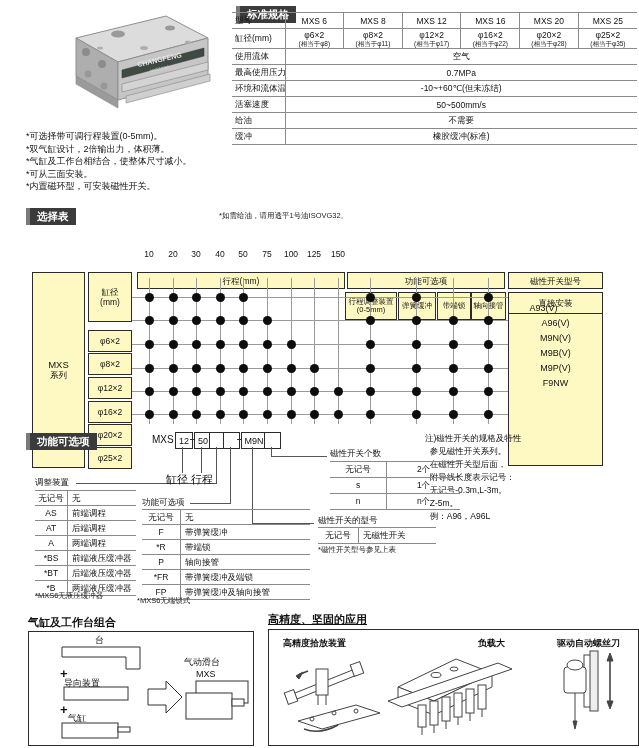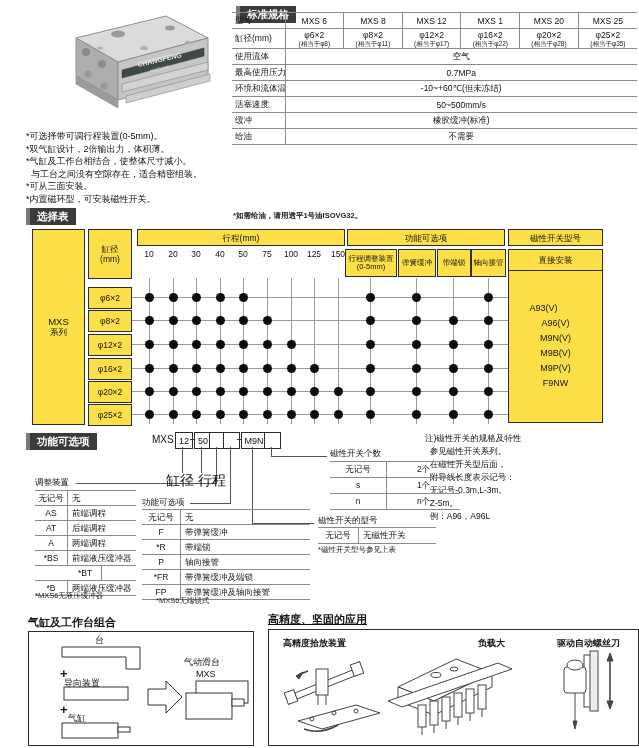--- a/index.html
+++ b/index.html
@@ -12,22 +12,22 @@
   
   #spec-table{position:absolute;left:232px;top:12px;width:405px;border-collapse:collapse;table-layout:fixed;}
   #spec-table td{border-top:1px solid #8a8a8a;font-size:8.5px;padding:1px 2px;text-align:center;
                  vertical-align:middle;height:13px;overflow:hidden;white-space:nowrap;}
   #spec-table tr:last-child td{border-bottom:1px solid #8a8a8a;}
   #spec-table td.lbl{text-align:left;padding-left:3px;}
   #spec-table td.vl{border-left:1px solid #8a8a8a;}
   #spec-table .sub{display:block;font-size:6.5px;line-height:7px;color:#222;}
   .footnote{position:absolute;font-size:7.5px;color:#222;white-space:nowrap;}
   
-  .mbox{position:absolute;border:1px solid #2b2b2b;background:#fde047;display:flex;
-        align-items:center;justify-content:center;text-align:center;font-size:8.5px;line-height:10px;}
+  .mbox{position:absolute;border:1px solid #2b2b2b;background:#fef9c3;display:flex;
+        align-items:center;justify-content:center;text-align:center;font-size:8.5px;line-height:10px;margin-top:43px;}
   .gline{position:absolute;background:#9a9a9a;}
   .dot{position:absolute;width:9px;height:9px;border-radius:50%;background:#0d0d0d;}
   .cnum{position:absolute;width:26px;text-align:center;font-size:8.5px;}
   .swmodel{position:absolute;width:95px;text-align:center;font-size:9px;}
   .noteline{font-size:8.5px;line-height:13px;white-space:pre;}
   
   .chip{position:absolute;border:1px solid #2b2b2b;height:15px;font-size:9px;display:flex;
         align-items:center;justify-content:center;background:#fff;}
   .cline{position:absolute;background:#555;}
   .kv-label{position:absolute;font-size:8.5px;font-weight:bold;white-space:nowrap;}
@@ -65,21 +65,20 @@
     <circle cx="38" cy="48" r="4" fill="#8c8c8c"></circle>
     <circle cx="54" cy="60" r="4" fill="#8c8c8c"></circle>
     <circle cx="40" cy="70" r="3.5" fill="#989898"></circle>
     <circle cx="56" cy="82" r="3.5" fill="#989898"></circle>
   </svg>
 
   <div class="abs" style="left:26px;top:130px;" id="features">
       <div class="feature-line">*可选择带可调行程装置(0-5mm)。</div>
       <div class="feature-line">*双气缸设计，2倍输出力，体积薄。</div>
       <div class="feature-line">*气缸及工作台相结合，使整体尺寸减小。</div>
-      <div class="feature-line">  与工台之间没有空隙存在，适合精密组装。</div>
       <div class="feature-line">*可从三面安装。</div>
       <div class="feature-line">*内置磁环型，可安装磁性开关。</div>
     </div>
 
   <div class="bar" style="left:236px;top:6px;">标准规格</div>
   <table id="spec-table">
     <colgroup>
         <col style="width:53px">
         <col>
         <col>
@@ -87,21 +86,21 @@
         <col>
         <col>
         <col>
       </colgroup>
     <tbody id="spec-tbody">
         <tr>
           <td class="lbl">型号</td>
           <td colspan="1" class="vl">MXS 6</td>
           <td colspan="1" class="vl">MXS 8</td>
           <td colspan="1" class="vl">MXS 12</td>
-          <td colspan="1" class="vl">MXS 1</td>
+          <td colspan="1" class="vl">MXS 16</td>
           <td colspan="1" class="vl">MXS 20</td>
           <td colspan="1" class="vl">MXS 25</td>
         </tr>
         <tr>
           <td class="lbl">缸径(mm)</td>
           <td colspan="1" class="vl">φ6×2<span class="sub">(相当于φ8)</span></td>
           <td colspan="1" class="vl">φ8×2<span class="sub">(相当于φ11)</span></td>
           <td colspan="1" class="vl">φ12×2<span class="sub">(相当于φ17)</span></td>
           <td colspan="1" class="vl">φ16×2<span class="sub">(相当于φ22)</span></td>
           <td colspan="1" class="vl">φ20×2<span class="sub">(相当于φ28)</span></td>
@@ -117,30 +116,30 @@
         </tr>
         <tr>
           <td class="lbl">环境和流体温度</td>
           <td colspan="6" class="vl">-10~+60℃(但未冻结)</td>
         </tr>
         <tr>
           <td class="lbl">活塞速度</td>
           <td colspan="6" class="vl">50~500mm/s</td>
         </tr>
         <tr>
+          <td class="lbl">给油</td>
+          <td colspan="6" class="vl">不需要</td>
+        </tr>
+        <tr>
           <td class="lbl">缓冲</td>
           <td colspan="6" class="vl">橡胶缓冲(标准)</td>
         </tr>
-        <tr>
-          <td class="lbl">给油</td>
-          <td colspan="6" class="vl">不需要</td>
-        </tr>
       </tbody>
   </table>
-  <div class="footnote" style="left:233px;top:211px;font-weight:bold;">*如需给油，请用透平1号油ISOVG32。</div>
+  <div class="footnote" style="left:219px;top:211px;">*如需给油，请用透平1号油ISOVG32。</div>
 
   <div class="bar" style="left:26px;top:208px;">选择表</div>
   <div id="matrix">
       <div class="mbox" style="left: 32px; top: 229px; width: 51px; height: 194px;">
         <div>
           <div style="font-size: 9.5px;">MXS</div>
           <div>系列</div>
         </div>
       </div>
       <div class="mbox" style="left: 88px; top: 229px; width: 42px; height: 48px;">
@@ -329,21 +328,21 @@
           <div class="kv-c2" style="line-height: 14px;">后端调程</div>
         </div>
         <div class="kv-row" style="height: 14px;">
           <div class="kv-c1" style="width: 32px; line-height: 14px;">A</div>
           <div class="kv-c2" style="line-height: 14px;">两端调程</div>
         </div>
         <div class="kv-row" style="height: 14px;">
           <div class="kv-c1" style="width: 32px; line-height: 14px;">*BS</div>
           <div class="kv-c2" style="line-height: 14px;">前端液压缓冲器</div>
         </div>
-        <div class="kv-row" style="height: 14px; flex-direction: column;">
+        <div class="kv-row" style="height: 14px;">
           <div class="kv-c1" style="width: 32px; line-height: 14px;">*BT</div>
           <div class="kv-c2" style="line-height: 14px;">后端液压缓冲器</div>
         </div>
         <div class="kv-row" style="height: 14px;">
           <div class="kv-c1" style="width: 32px; line-height: 14px;">*B</div>
           <div class="kv-c2" style="line-height: 14px;">两端液压缓冲器</div>
         </div>
       </div>
       <div class="footnote" style="left: 35px; top: 591px;">*MXS6无液压缓冲器</div>
       <div class="kv-label" style="left: 142px; top: 497px; font-weight: normal;">功能可选项</div>
@@ -366,21 +365,21 @@
         </div>
         <div class="kv-row" style="height: 14px;">
           <div class="kv-c1" style="width: 38px; line-height: 14px;">*FR</div>
           <div class="kv-c2" style="line-height: 14px;">带弹簧缓冲及端锁</div>
         </div>
         <div class="kv-row" style="height: 14px;">
           <div class="kv-c1" style="width: 38px; line-height: 14px;">FP</div>
           <div class="kv-c2" style="line-height: 14px;">带弹簧缓冲及轴向接管</div>
         </div>
       </div>
-      <div class="footnote" style="left: 156px; top: 596px; text-align: right;">*MXS6无端锁式</div>
+      <div class="footnote" style="left: 137px; top: 596px; text-align: right;">*MXS6无端锁式</div>
       <div class="kv-label" style="left: 330px; top: 448px; font-weight: normal;">磁性开关个数</div>
       <div class="kv-table" style="left: 330px; top: 461px; width: 130px;">
         <div class="kv-row" style="height: 15px;">
           <div class="kv-c1" style="width: 56px; line-height: 15px;">无记号</div>
           <div class="kv-c2" style="line-height: 15px; text-align: center; flex: 1 1 0%; padding-left: 0px;">2个</div>
         </div>
         <div class="kv-row" style="height: 15px;">
           <div class="kv-c1" style="width: 56px; line-height: 15px;">s</div>
           <div class="kv-c2" style="line-height: 15px; text-align: center; flex: 1 1 0%; padding-left: 0px;">1个</div>
         </div>
@@ -391,21 +390,21 @@
       </div>
       <div class="kv-label" style="left: 318px; top: 515px; font-weight: normal;">磁性开关的型号</div>
       <div class="kv-table" style="left: 318px; top: 527px; width: 118px;">
         <div class="kv-row" style="height: 15px;">
           <div class="kv-c1" style="width: 40px; line-height: 15px;">无记号</div>
           <div class="kv-c2" style="line-height: 15px;">无磁性开关</div>
         </div>
       </div>
       <div class="footnote" style="left: 318px; top: 545px;">*磁性开关型号参见上表</div>
     </div>
-  <div class="blabel" style="left:166px;top:472px;font-size:14px;">缸径 行程</div>
+  <div class="blabel" style="left:166px;top:472px;font-size:11px;">缸径 行程</div>
 
   <div class="sect-title" style="left:28px;top:615px;">气缸及工作台组合</div>
   <div class="outline-box" style="left:28px;top:631px;width:224px;height:113px;"></div>
   <svg class="abs" style="left:28px;top:631px;" width="224" height="113" viewBox="0 0 224 113">
     <polygon points="34,16 112,16 112,38 98,38 98,26 34,26" fill="#fff" stroke="#333" stroke-width="1"></polygon>
     <rect x="36" y="56" width="64" height="13" fill="#fff" stroke="#333" stroke-width="1"></rect>
     <rect x="34" y="92" width="56" height="15" fill="#fff" stroke="#333" stroke-width="1"></rect>
     <rect x="90" y="96" width="12" height="5" fill="#fff" stroke="#333" stroke-width="1"></rect>
     <polygon points="120,58 138,58 138,50 154,66 138,82 138,74 120,74" fill="#fff" stroke="#333" stroke-width="1"></polygon>
     <rect x="166,52" y="52" width="0" height="0" fill="none"></rect>

